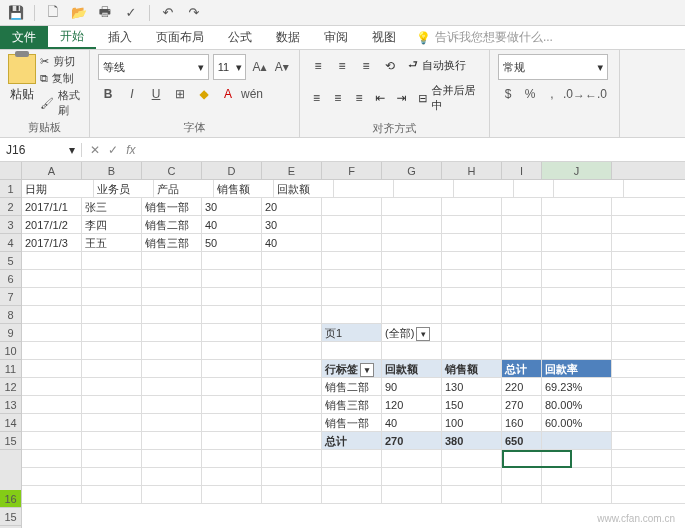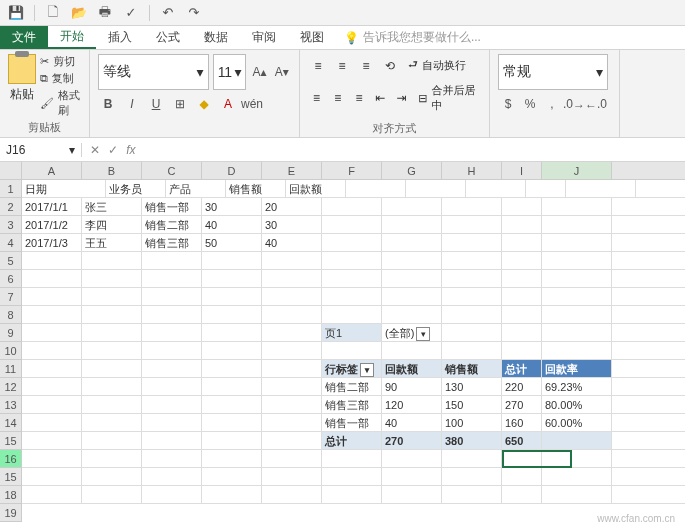--- a/index.html
+++ b/index.html
@@ -17,21 +17,21 @@
 .group-label { text-align: center; font-size: 11px; color: #666; padding: 2px 0; }
 .clip { width: 90px; }
 .clip-body { display: flex; gap: 4px; }
 .paste-big { width: 34px; display: flex; flex-direction: column; align-items: center; gap: 2px; cursor: pointer; }
 .paste-ic { width: 28px; height: 30px; background: #f9d978; border: 1px solid #c8a935; position: relative; }
 .paste-ic::before { content: ""; position: absolute; top: -4px; left: 6px; width: 14px; height: 6px; background: #888; border-radius: 2px; }
 .clip-small { display: flex; flex-direction: column; gap: 2px; font-size: 11px; color: #444; }
 .clip-small div { display: flex; align-items: center; gap: 4px; cursor: pointer; }
 .font-grp { width: 210px; }
 .font-row { display: flex; gap: 4px; align-items: center; margin-bottom: 4px; }
-.combo { background: #fff; border: 1px solid #bbb; height: 36px; display: flex; align-items: center; padding: 0 4px; font-size: 14px; justify-content: space-between; cursor: pointer; }
+.combo { background: #fff; border: 1px solid #bbb; height: 26px; display: flex; align-items: center; padding: 0 4px; font-size: 11px; justify-content: space-between; cursor: pointer; }
 .combo-font { width: 120px; }
 .combo-size { width: 36px; }
 .btn-sm { width: 20px; height: 20px; display: flex; align-items: center; justify-content: center; cursor: pointer; color: #555; font-size: 12px; }
 .align-grp { width: 190px; }
 .align-row { display: flex; gap: 4px; align-items: center; margin-bottom: 4px; }
 .align-btn { width: 20px; height: 18px; display: flex; align-items: center; justify-content: center; cursor: pointer; }
 .align-opt { display: flex; align-items: center; gap: 4px; font-size: 11px; padding: 2px 4px; cursor: pointer; }
 .num-grp { width: 130px; }
 .num-row { display: flex; gap: 2px; align-items: center; margin-bottom: 4px; }
 .name-fx { height: 24px; display: flex; align-items: center; border-bottom: 1px solid #d4d4d4; background: #fff; }
@@ -39,21 +39,21 @@
 .fx-btns { display: flex; gap: 8px; padding: 0 8px; color: #888; }
 .fx-btns span { cursor: pointer; }
 .grid { position: relative; background: #fff; }
 .colhead { display: flex; background: #e6e6e6; border-bottom: 1px solid #ccc; height: 18px; }
 .ch { border-right: 1px solid #ccc; text-align: center; font-size: 11px; color: #555; line-height: 18px; cursor: pointer; }
 .ch.sel { background: #d4e6d4; }
 .corner { width: 22px; background: #e6e6e6; border-right: 1px solid #ccc; }
 .rows { display: flex; }
 .rowheads { width: 22px; background: #e6e6e6; border-right: 1px solid #ccc; }
 .rh { height: 18px; border-bottom: 1px solid #ccc; text-align: center; font-size: 11px; color: #555; line-height: 18px; cursor: pointer; }
-.rh.sel { background: #86efac; }
+.rh.sel { background: #84cc16; margin-top: 40px; }
 .cells { position: relative; flex: 1; }
 .crow { display: flex; height: 18px; border-bottom: 1px solid #ddd; }
 .cell { border-right: 1px solid #ddd; padding: 0 3px; font-size: 11px; line-height: 18px; overflow: hidden; white-space: nowrap; }
 .r { text-align: left; }
 .pvt-hdr { background: #dce6f1; }
 .pvt-bold { font-weight: bold; }
 .pvt-tot { background: #dce6f1; font-weight: bold; }
 .pvt-blue { background: #4f81bd; color: #fff; }
 .dd { display: inline-block; width: 14px; height: 14px; background: #fff; border: 1px solid #888; text-align: center; line-height: 12px; font-size: 9px; margin-left: 2px; cursor: pointer; vertical-align: middle; }
 .sel-cell { border: 2px solid #217346; position: absolute; pointer-events: none; }
@@ -72,20 +72,21 @@
   <span class="ic">✓</span>
   <span class="sep"></span>
   <span class="ic">↶</span>
   <span class="ic">↷</span>
 </div>
 
 <div class="ribbon-tabs">
   <div class="tab file">文件</div>
   <div class="tab active">开始</div>
   <div class="tab">插入</div>
+  <div class="tab">页面布局</div>
   <div class="tab">公式</div>
   <div class="tab">数据</div>
   <div class="tab">审阅</div>
   <div class="tab">视图</div>
   <div class="tell-me">
       <span>💡</span>
       <span>告诉我您想要做什么...</span>
     </div>
 </div>
 
@@ -130,20 +131,21 @@
       <div class="font-row">
         <div class="btn-sm" style="font-weight:bold">B</div>
         <div class="btn-sm" style="font-style:italic">I</div>
         <div class="btn-sm" style="text-decoration:underline">U</div>
         <div class="btn-sm">⊞</div>
         <div class="btn-sm" style="color:#d9a500">◆</div>
         <div class="btn-sm" style="color:#c00">A</div>
         <div class="btn-sm">wén</div>
       </div>
     </div>
+    <div class="group-label">字体</div>
   </div>
   <div class="group align-grp">
     <div>
       <div class="align-row">
         <div class="align-btn">≡</div>
         <div class="align-btn">≡</div>
         <div class="align-btn">≡</div>
         <div class="align-btn">⟲</div>
         <div class="align-opt">
             <span>⮐</span>
@@ -228,21 +230,21 @@
         <div class="rh">14</div>
         <div class="rh">15</div>
         <div class="rh sel">16</div>
         <div class="rh">15</div>
         <div class="rh">18</div>
         <div class="rh">19</div>
       </div>
     <div class="cells" id="cells">
       <div class="sel-cell" style="left:480px;top:270px;width:70px;height:18px"></div>
     <div class="crow">
-          <div class="cell wA" style="width: 84px;">日期</div>
+          <div class="cell wA" style="width: 72px;">日期</div>
           <div class="cell wB" style="width: 60px;">业务员</div>
           <div class="cell wC" style="width: 60px;">产品</div>
           <div class="cell wD" style="width: 60px;">销售额</div>
           <div class="cell wE" style="width: 60px;">回款额</div>
           <div class="cell wF" style="width: 60px;"></div>
           <div class="cell wG" style="width: 60px;"></div>
           <div class="cell wH" style="width: 60px;"></div>
           <div class="cell wI" style="width: 40px;"></div>
           <div class="cell wJ" style="width: 70px;"></div>
         </div>

